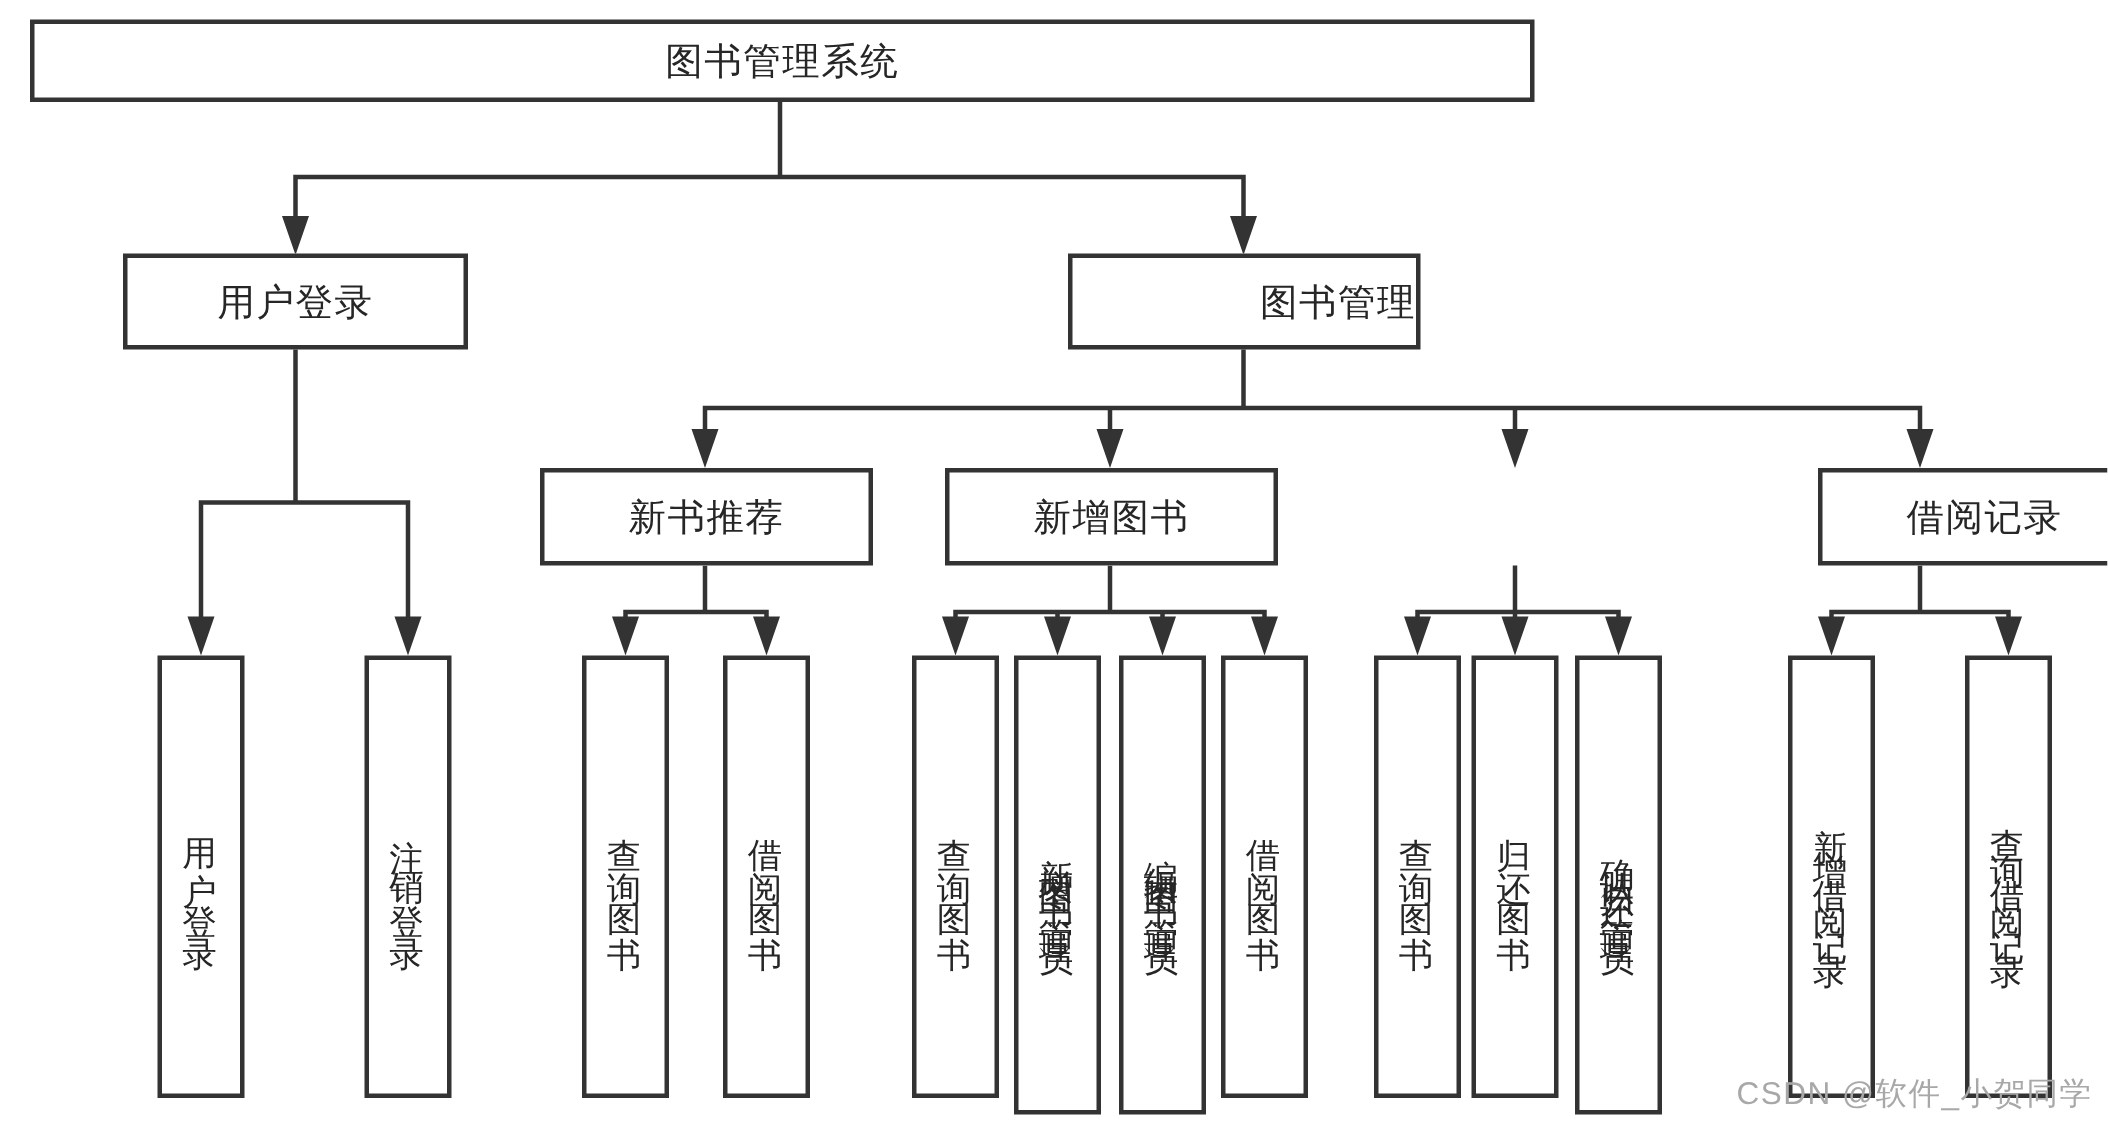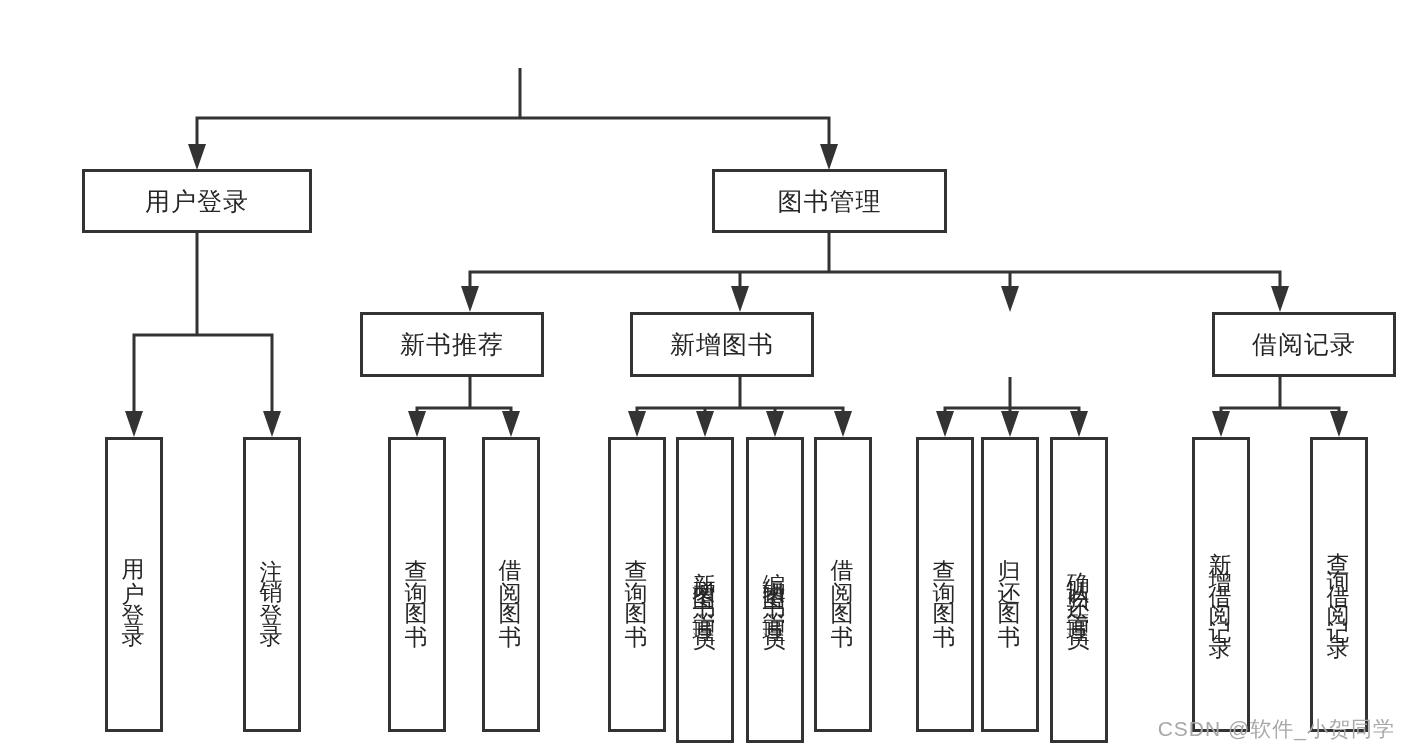--- a/index.html
+++ b/index.html
@@ -23,21 +23,21 @@
     border: 3px solid #333333;
     background: #ffffff;
     display: flex;
     align-items: center;
     justify-content: center;
     color: #262626;
   }
   .h-node { font-size: 25px; letter-spacing: 1px; }
   .root  { left: 20px;  top: 13px;  width: 1003px; height: 55px; }
   .lvl2  { top: 169px; height: 64px; }
-  .lvl3  { top: 312px; height: 65px; width: 184px; }
+  .lvl3  { top: 312px; height: 65px; width: 222px; }
   .leaf  { top: 437px; width: 58px; height: 295px; }
   .leaf.tall { height: 306px; }
   .vtext {
     writing-mode: vertical-rl;
     text-orientation: mixed;
     font-size: 23px;
     color: #262626;
     white-space: nowrap;
   }
   .vt4 { letter-spacing: 22px; }
@@ -80,25 +80,28 @@
       M1001,286 L1019,286 L1010,312 Z  M1271,286 L1289,286 L1280,312 Z
       M125,411 L143,411 L134,437 Z  M263,411 L281,411 L272,437 Z
       M408,411 L426,411 L417,437 Z  M502,411 L520,411 L511,437 Z
       M628,411 L646,411 L637,437 Z  M696,411 L714,411 L705,437 Z
       M766,411 L784,411 L775,437 Z  M834,411 L852,411 L843,437 Z
       M936,411 L954,411 L945,437 Z  M1001,411 L1019,411 L1010,437 Z
       M1070,411 L1088,411 L1079,437 Z
       M1212,411 L1230,411 L1221,437 Z  M1330,411 L1348,411 L1339,437 Z"></path>
   </svg>
 
+  <div class="node root h-node">
+    <span>图书管理系统</span>
+  </div>
 
   <div class="node lvl2 h-node" style="left:82px; width:230px;">
     <span>用户登录</span>
   </div>
-  <div class="node lvl2 h-node" style="left:712px; width:235px;">
+  <div class="node lvl2 h-node" style="left:712px; width:235px;justify-content:flex-end;">
     <span>图书管理</span>
   </div>
 
   <div class="node lvl3 h-node" style="left:360px;">
     <span>新书推荐</span>
   </div>
   <div class="node lvl3 h-node" style="left:630px;">
     <span>新增图书</span>
   </div>
   <div class="node lvl3 h-node" style="left:1212px;">

